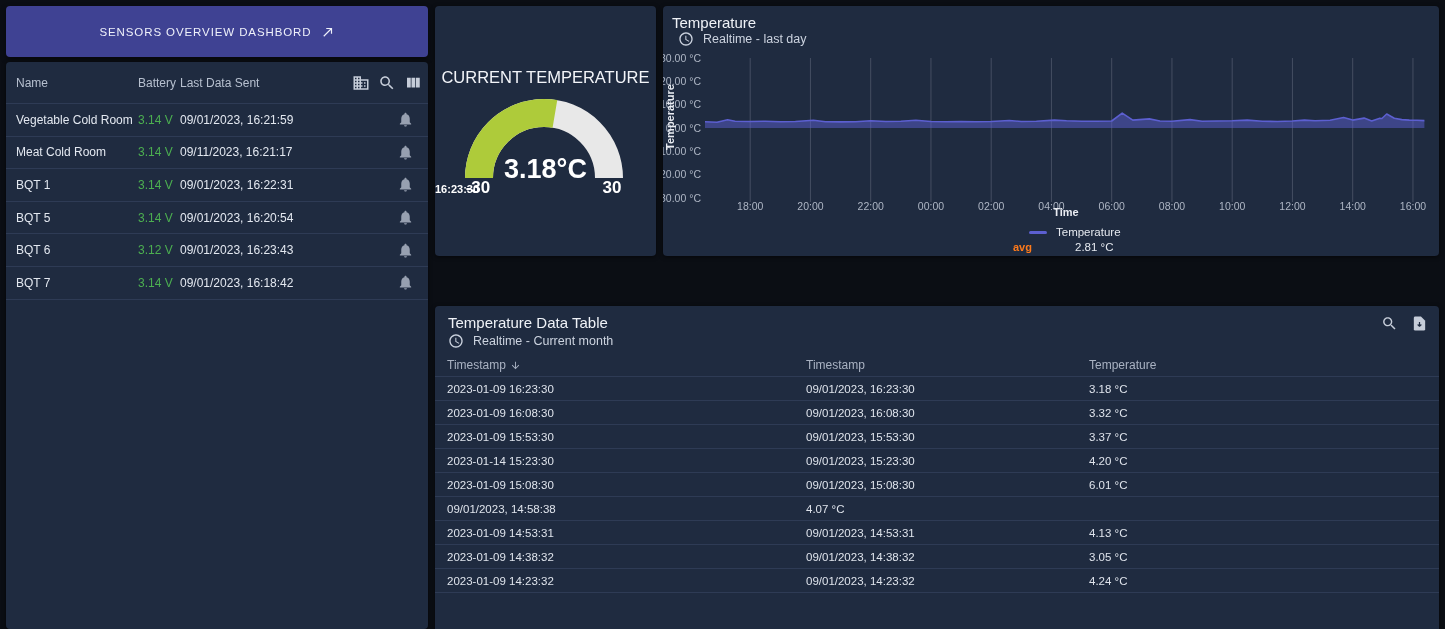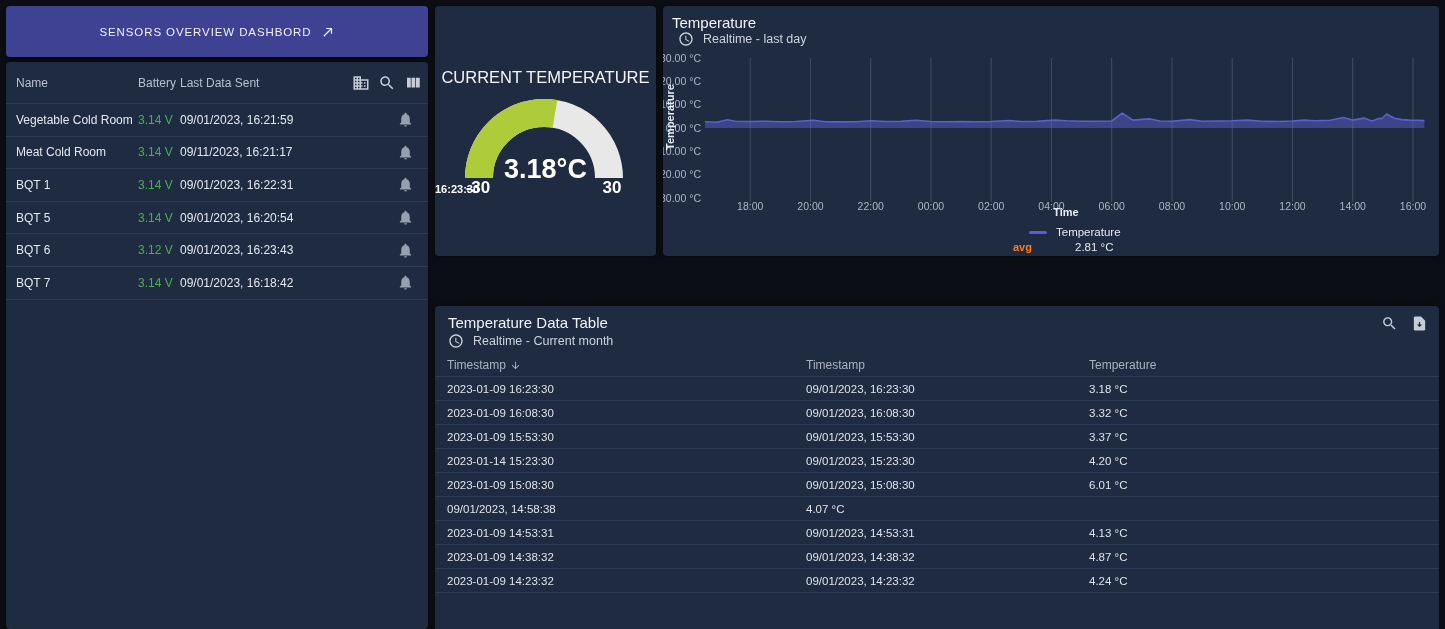--- a/index.html
+++ b/index.html
@@ -306,21 +306,21 @@
           <span>4.07 °C</span>
         </div>
         <div class="dt-row">
           <span>2023-01-09 14:53:31</span>
           <span>09/01/2023, 14:53:31</span>
           <span>4.13 °C</span>
         </div>
         <div class="dt-row">
           <span>2023-01-09 14:38:32</span>
           <span>09/01/2023, 14:38:32</span>
-          <span>4.87 °C</span>
+          <span>3.05 °C</span>
         </div>
         <div class="dt-row">
           <span>2023-01-09 14:23:32</span>
           <span>09/01/2023, 14:23:32</span>
           <span>4.24 °C</span>
         </div>
       </div>
     <div class="dt-footer">
       <span>Items per page:</span>
       <span class="page-select">

